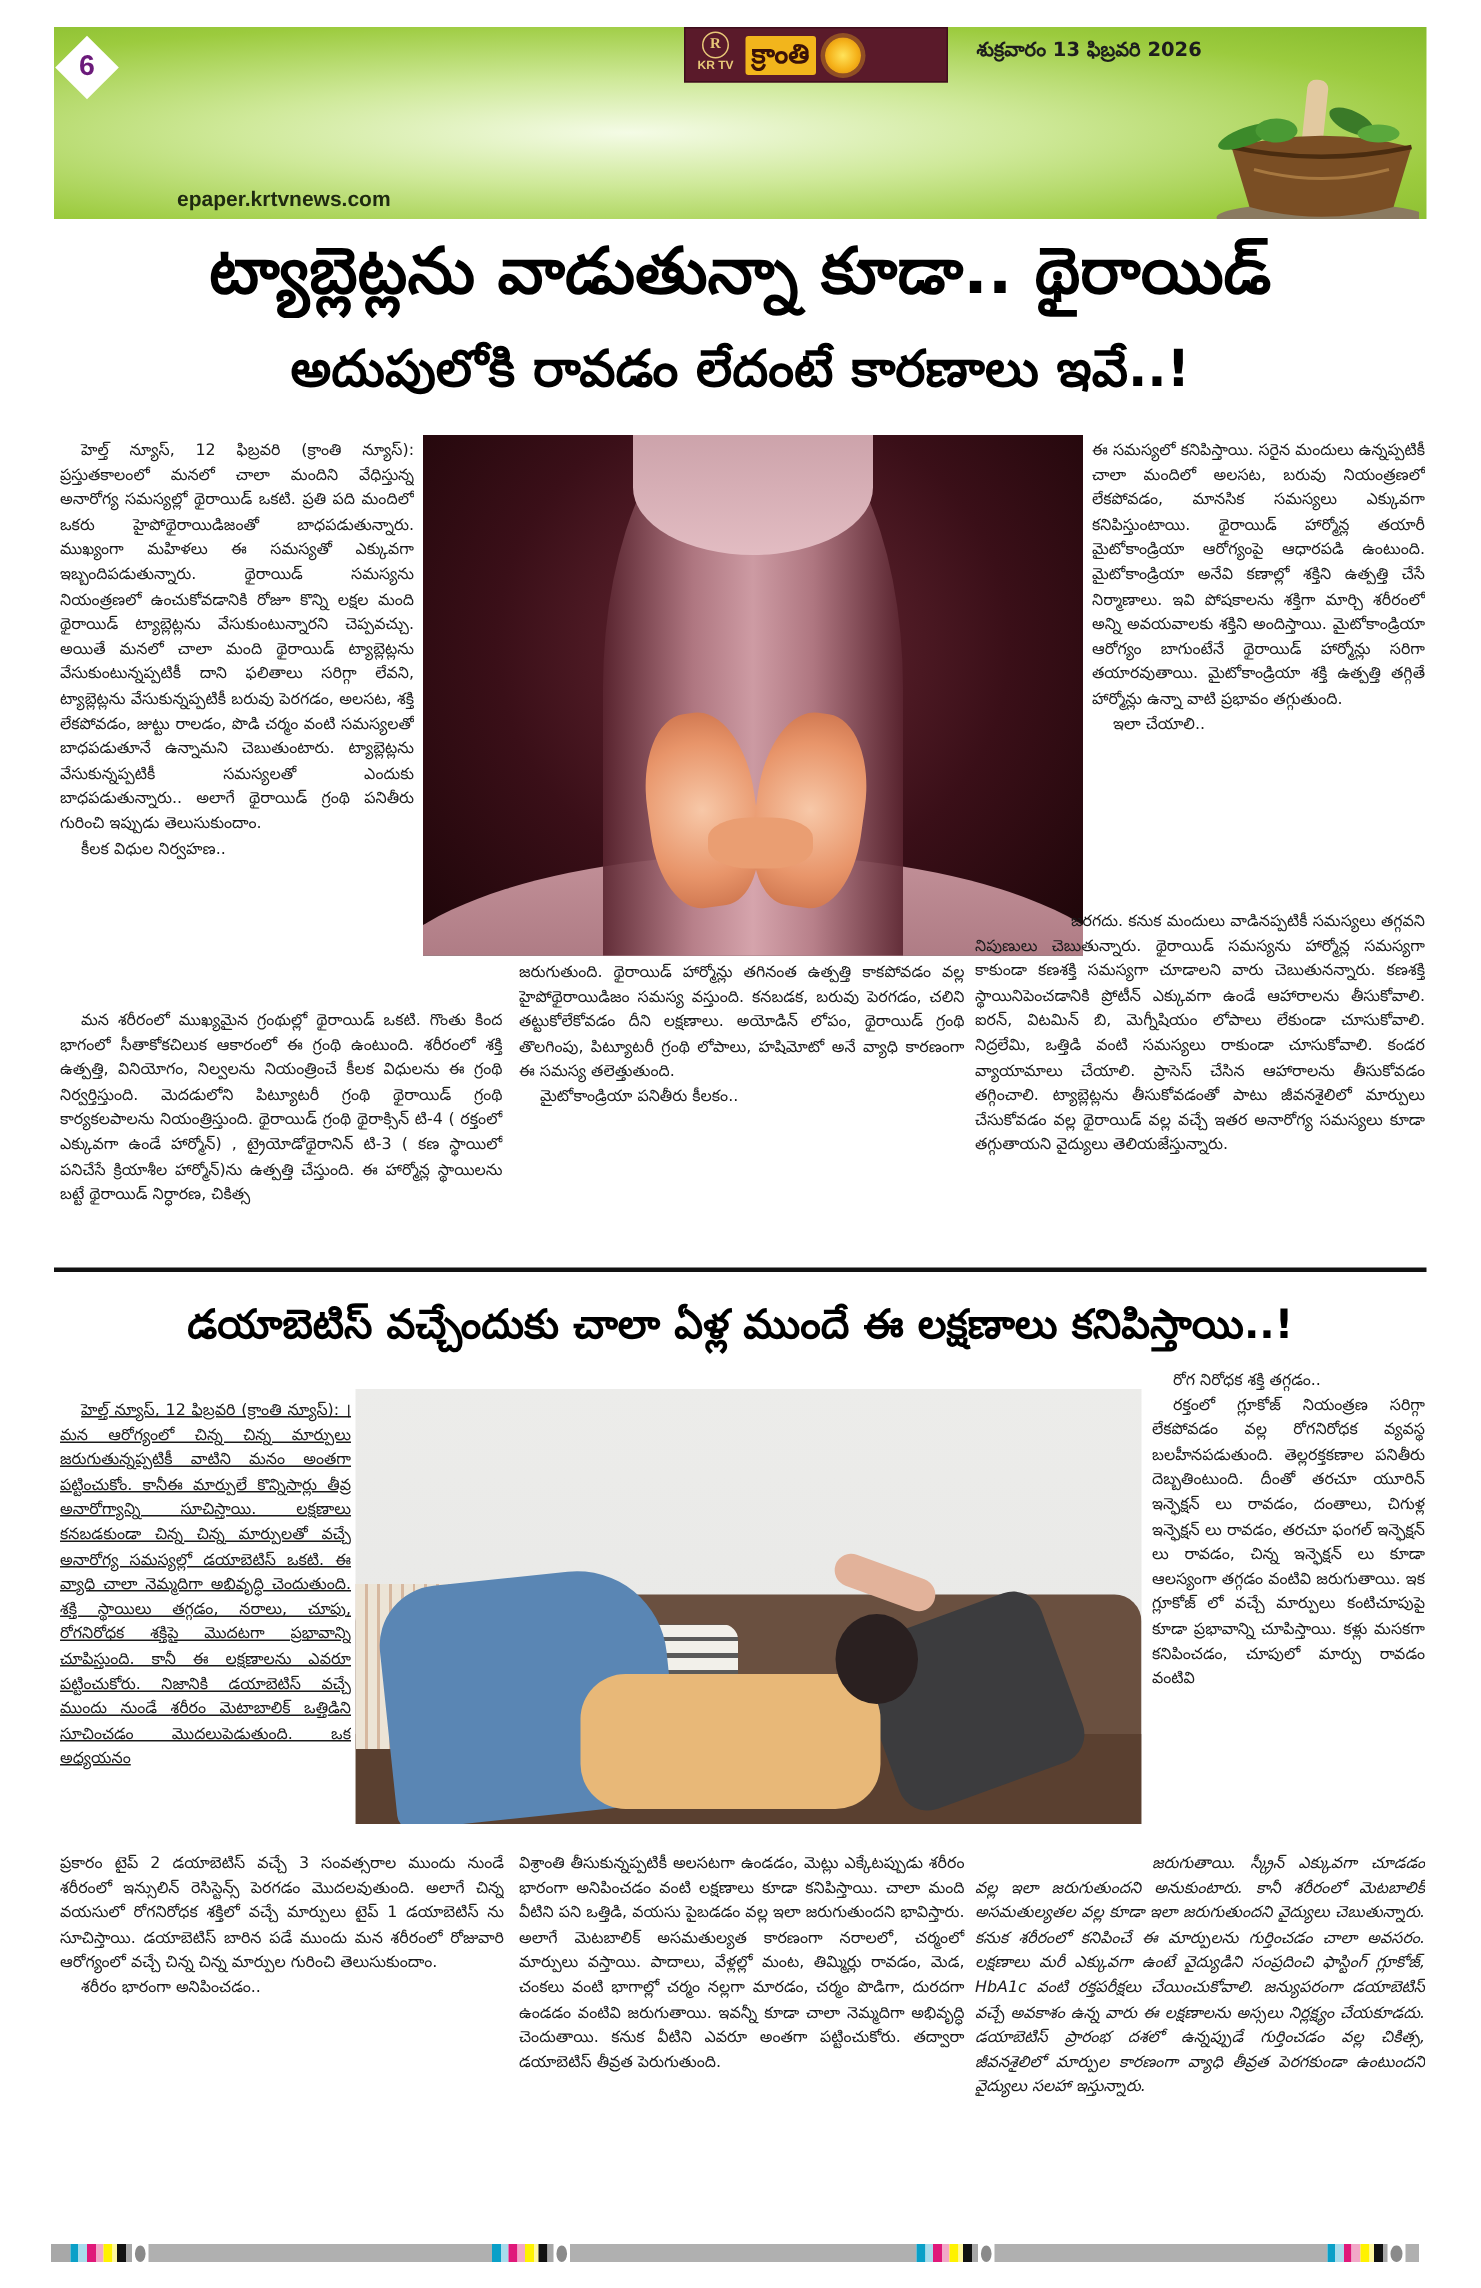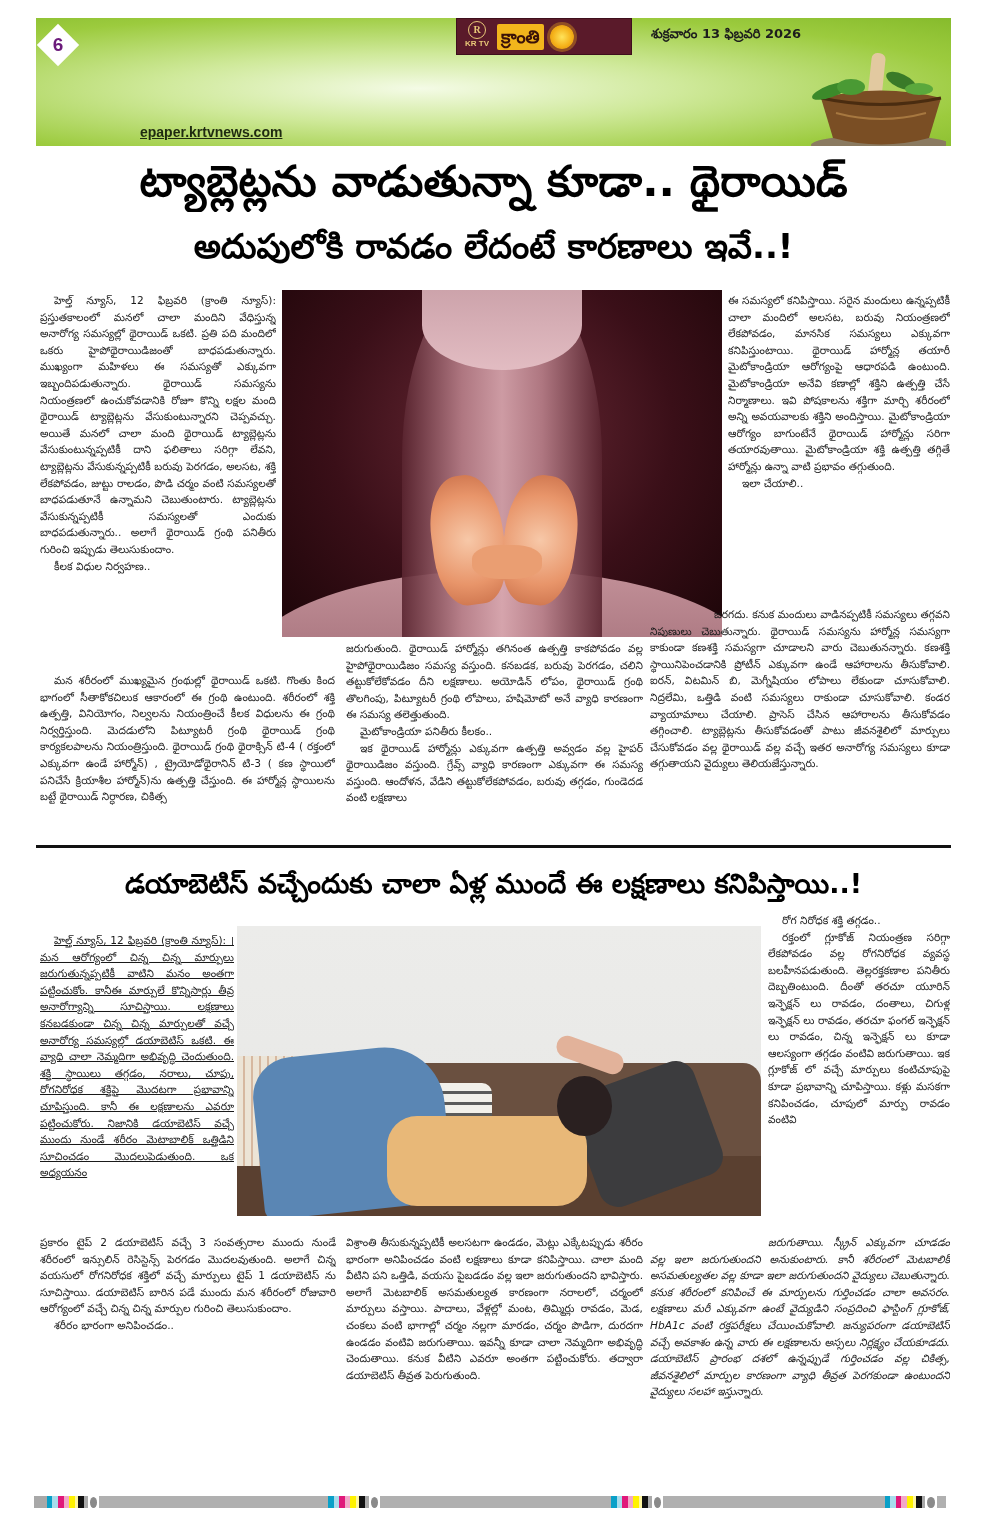--- a/index.html
+++ b/index.html
@@ -20,22 +20,22 @@
     position: absolute; left: 7px; top: 12px; width: 30px; height: 30px;
     display: flex; align-items: center; justify-content: center;
     font: bold 19px "Liberation Sans", sans-serif; color: #6b1a7a;
   }
   .mast-title {
     position: absolute; left: 70px; top: 28px; width: 640px; height: 95px;
     font: bold 76px "DejaVu Sans", sans-serif; color: #6b1a7a;
     letter-spacing: -2px; line-height: 95px; white-space: nowrap; overflow: hidden;
   }
   .mast-url {
-    position: absolute; left: 104px; top: 106px;
-    font: bold 14px "Liberation Sans", sans-serif; color: #1f2a10; text-decoration: underline;
+    position: absolute; left: 82px; top: 106px;
+    font: bold 14px "Liberation Sans", sans-serif; color: #1f2a10;
   }
   .logo-box {
     position: absolute; left: 420px; top: 0; width: 176px; height: 37px;
     background: #5a1a2a; border: 1px solid #3e0f1c;
   }
   .logo-kr {
     position: absolute; left: 4px; top: 2px; width: 32px; height: 32px;
     color: #e8c878; font: bold 8px "Liberation Sans", sans-serif; text-align: center;
   }
   .logo-kr .ring {
@@ -224,21 +224,20 @@
   <div class="gland-mid"></div>
 </div>
 
 <div class="col" style="left:40px; top:672px; width:295px; height:170px;">
   <p>మన శరీరంలో ముఖ్యమైన గ్రంథుల్లో థైరాయిడ్ ఒకటి. గొంతు కింద భాగంలో సీతాకోకచిలుక ఆకారంలో ఈ గ్రంథి ఉంటుంది. శరీరంలో శక్తి ఉత్పత్తి, వినియోగం, నిల్వలను నియంత్రించే కీలక విధులను ఈ గ్రంథి నిర్వర్తిస్తుంది. మెదడులోని పిట్యూటరీ గ్రంథి థైరాయిడ్ గ్రంథి కార్యకలపాలను నియంత్రిస్తుంది. థైరాయిడ్ గ్రంథి థైరాక్సిన్ టి-4 ( రక్తంలో ఎక్కువగా ఉండే హార్మోన్) , ట్రైయోడోథైరానిన్ టి-3 ( కణ స్థాయిలో పనిచేసే క్రియాశీల హార్మోన్)ను ఉత్పత్తి చేస్తుంది. ఈ హార్మోన్ల స్థాయిలను బట్టే థైరాయిడ్ నిర్ధారణ, చికిత్స</p>
 </div>
 
 <div class="col" style="left:346px; top:640px; width:297px; height:202px;">
   <p style="text-indent:0">జరుగుతుంది. థైరాయిడ్ హార్మోన్లు తగినంత ఉత్పత్తి కాకపోవడం వల్ల హైపోథైరాయిడిజం సమస్య వస్తుంది. కనబడక, బరువు పెరగడం, చలిని తట్టుకోలేకోవడం దీని లక్షణాలు. అయోడిన్ లోపం, థైరాయిడ్ గ్రంథి తొలగింపు, పిట్యూటరీ గ్రంథి లోపాలు, హషిమోటో అనే వ్యాధి కారణంగా ఈ సమస్య తలెత్తుతుంది.</p>
   <p class="sub">మైటోకాండ్రియా పనితీరు కీలకం..</p>
-  <p>ఇక థైరాయిడ్ హార్మోన్లు ఎక్కువగా ఉత్పత్తి అవ్వడం వల్ల హైపర్ థైరాయిడిజం వస్తుంది. గ్రేవ్స్ వ్యాధి కారణంగా ఎక్కువగా ఈ సమస్య వస్తుంది. ఆందోళన, వేడిని తట్టుకోలేకపోవడం, బరువు తగ్గడం, గుండెదడ వంటి లక్షణాలు</p>
 </div>
 
 <div class="col" style="left:728px; top:292px; width:222px; height:330px;">
   <p style="text-indent:0">ఈ సమస్యలో కనిపిస్తాయి. సరైన మందులు ఉన్నప్పటికీ చాలా మందిలో అలసట, బరువు నియంత్రణలో లేకపోవడం, మానసిక సమస్యలు ఎక్కువగా కనిపిస్తుంటాయి. థైరాయిడ్ హార్మోన్ల తయారీ మైటోకాండ్రియా ఆరోగ్యంపై ఆధారపడి ఉంటుంది. మైటోకాండ్రియా అనేవి కణాల్లో శక్తిని ఉత్పత్తి చేసే నిర్మాణాలు. ఇవి పోషకాలను శక్తిగా మార్చి శరీరంలో అన్ని అవయవాలకు శక్తిని అందిస్తాయి. మైటోకాండ్రియా ఆరోగ్యం బాగుంటేనే థైరాయిడ్ హార్మోన్లు సరిగా తయారవుతాయి. మైటోకాండ్రియా శక్తి ఉత్పత్తి తగ్గితే హార్మోన్లు ఉన్నా వాటి ప్రభావం తగ్గుతుంది.</p>
   <p class="sub">ఇలా చేయాలి..</p>
 </div>
 
 <div class="col" style="left:650px; top:606px; width:300px; height:220px;">
   <p style="text-indent:64px">జరగదు. కనుక మందులు వాడినప్పటికీ సమస్యలు తగ్గవని నిపుణులు చెబుతున్నారు. థైరాయిడ్ సమస్యను హార్మోన్ల సమస్యగా కాకుండా కణశక్తి సమస్యగా చూడాలని వారు చెబుతునన్నారు. కణశక్తి స్థాయినిపెంచడానికి ప్రోటీన్ ఎక్కువగా ఉండే ఆహారాలను తీసుకోవాలి. ఐరన్, విటమిన్ బి, మెగ్నీషియం లోపాలు లేకుండా చూసుకోవాలి. నిద్రలేమి, ఒత్తిడి వంటి సమస్యలు రాకుండా చూసుకోవాలి. కండర వ్యాయామాలు చేయాలి. ప్రాసెస్ చేసిన ఆహారాలను తీసుకోవడం తగ్గించాలి. ట్యాబ్లెట్లను తీసుకోవడంతో పాటు జీవనశైలిలో మార్పులు చేసుకోవడం వల్ల థైరాయిడ్ వల్ల వచ్చే ఇతర అనారోగ్య సమస్యలు కూడా తగ్గుతాయని వైద్యులు తెలియజేస్తున్నారు.</p>
 </div>

